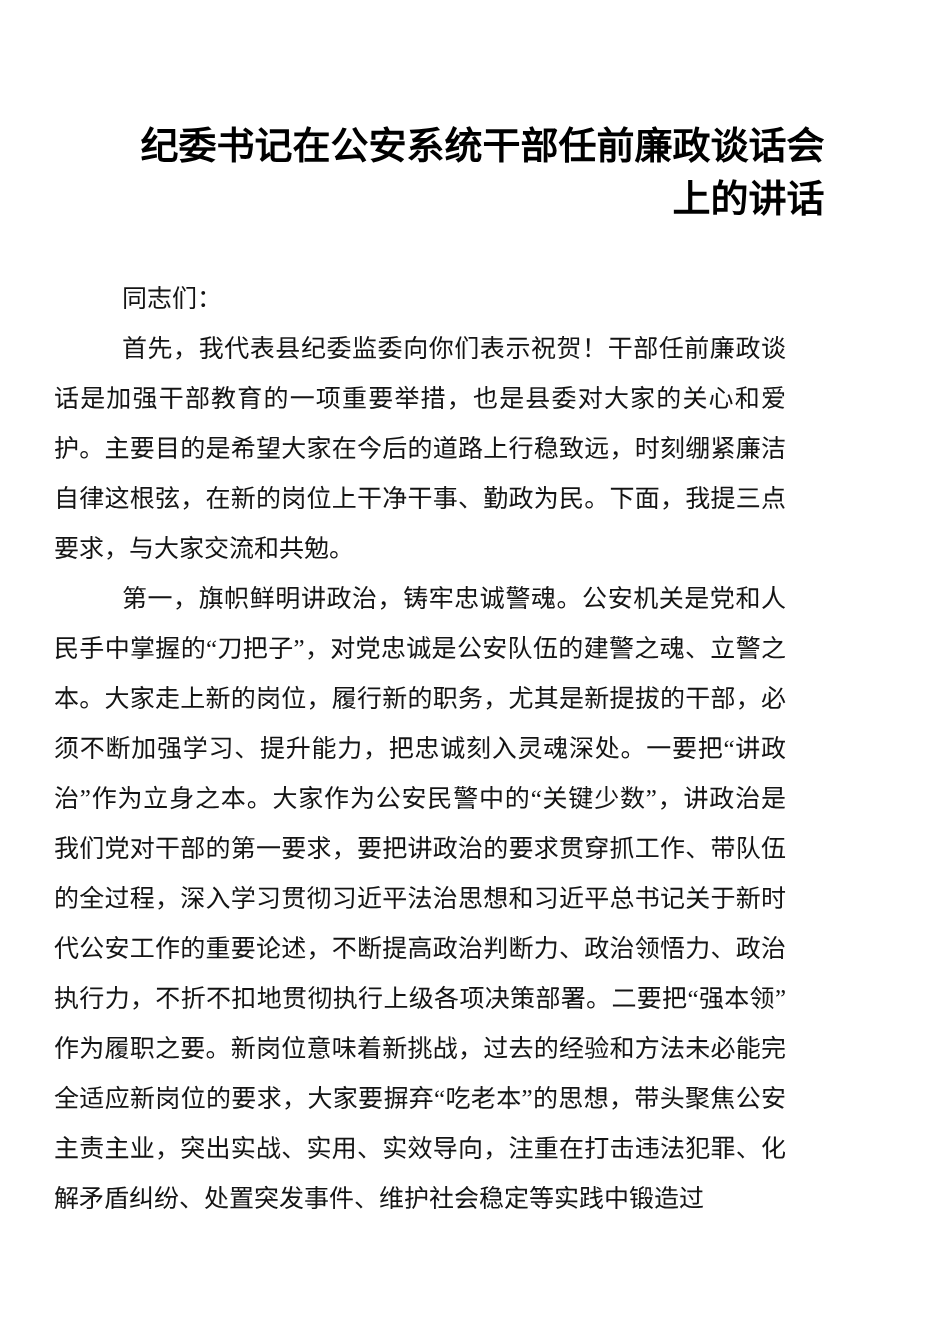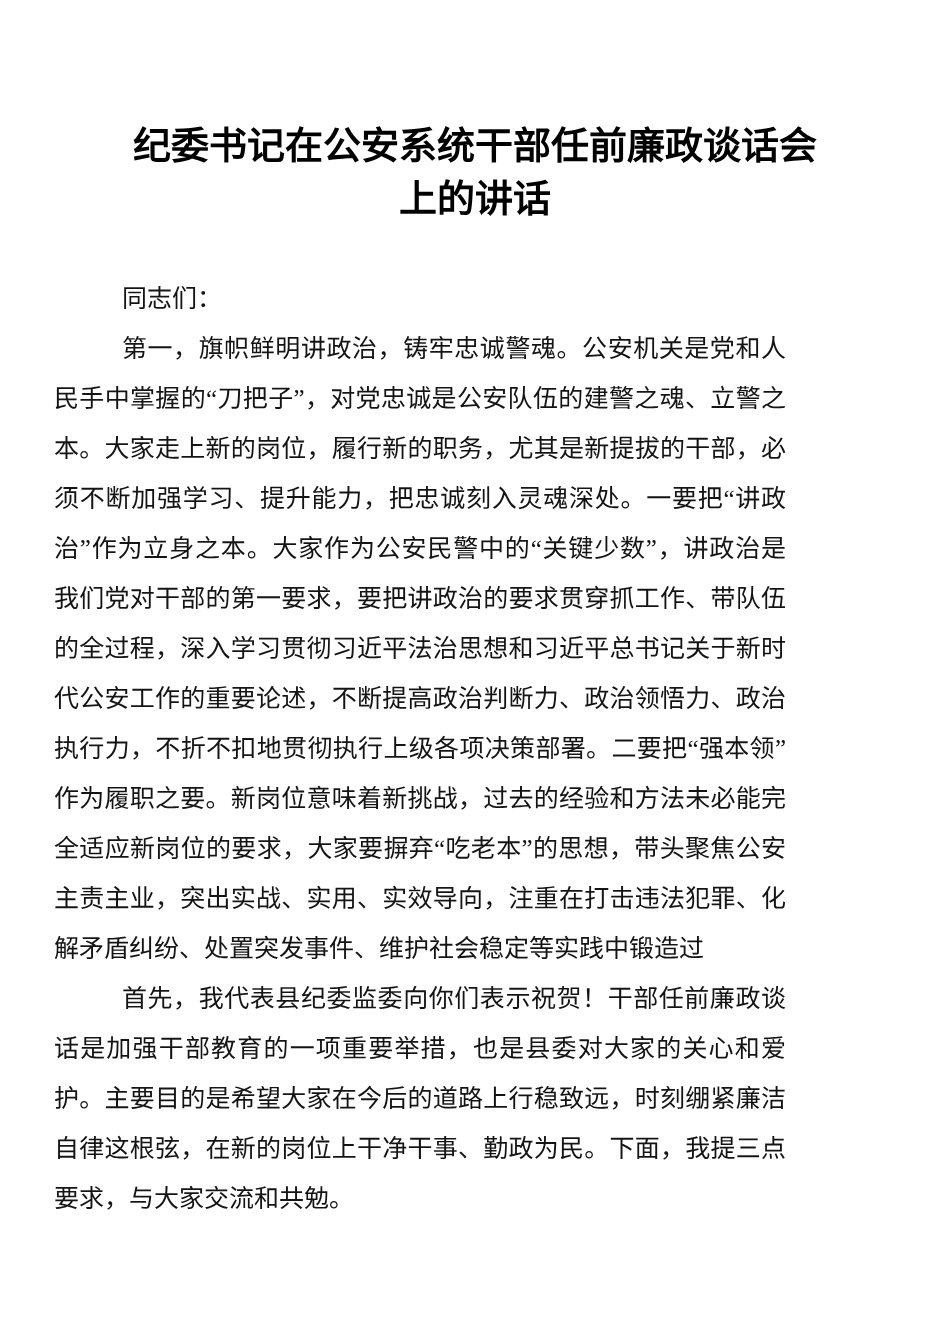--- a/index.html
+++ b/index.html
@@ -16,21 +16,21 @@
     font-family: "Liberation Serif", "DejaVu Serif", serif;
   }
   .doc-title {
     margin: 120px auto 0 auto;
     width: 18.4em;
     max-width: 720px;
     font-family: "DejaVu Sans", "Liberation Sans", sans-serif;
     font-weight: 700;
     font-size: 38px;
     line-height: 53px;
-    text-align: center;
+    text-align: right;
     color: #000000;
     letter-spacing: 0;
   }
   .doc-body {
     margin: 48px 99px 0 54px;
     width: 732px;
     font-size: 25px;
     line-height: 50px;
     color: #141414;
     text-align: justify;
@@ -44,16 +44,16 @@
     overflow-wrap: break-word;
   }
 </style>
 </head>
 <body>
 
 <div class="page">
   <h1 class="doc-title">纪委书记在公安系统干部任前廉政谈话会上的讲话</h1>
   <div class="doc-body">
     <p>同志们：</p>
+    <p>首先，我代表县纪委监委向你们表示祝贺！干部任前廉政谈话是加强干部教育的一项重要举措，也是县委对大家的关心和爱护。主要目的是希望大家在今后的道路上行稳致远，时刻绷紧廉洁自律这根弦，在新的岗位上干净干事、勤政为民。下面，我提三点要求，与大家交流和共勉。</p>
     <p>第一，旗帜鲜明讲政治，铸牢忠诚警魂。公安机关是党和人民手中掌握的“刀把子”，对党忠诚是公安队伍的建警之魂、立警之本。大家走上新的岗位，履行新的职务，尤其是新提拔的干部，必须不断加强学习、提升能力，把忠诚刻入灵魂深处。一要把“讲政治”作为立身之本。大家作为公安民警中的“关键少数”，讲政治是我们党对干部的第一要求，要把讲政治的要求贯穿抓工作、带队伍的全过程，深入学习贯彻习近平法治思想和习近平总书记关于新时代公安工作的重要论述，不断提高政治判断力、政治领悟力、政治执行力，不折不扣地贯彻执行上级各项决策部署。二要把“强本领”作为履职之要。新岗位意味着新挑战，过去的经验和方法未必能完全适应新岗位的要求，大家要摒弃“吃老本”的思想，带头聚焦公安主责主业，突出实战、实用、实效导向，注重在打击违法犯罪、化解矛盾纠纷、处置突发事件、维护社会稳定等实践中锻造过</p>
-    <p>首先，我代表县纪委监委向你们表示祝贺！干部任前廉政谈话是加强干部教育的一项重要举措，也是县委对大家的关心和爱护。主要目的是希望大家在今后的道路上行稳致远，时刻绷紧廉洁自律这根弦，在新的岗位上干净干事、勤政为民。下面，我提三点要求，与大家交流和共勉。</p>
   </div>
 </div>
 
 </body></html>

